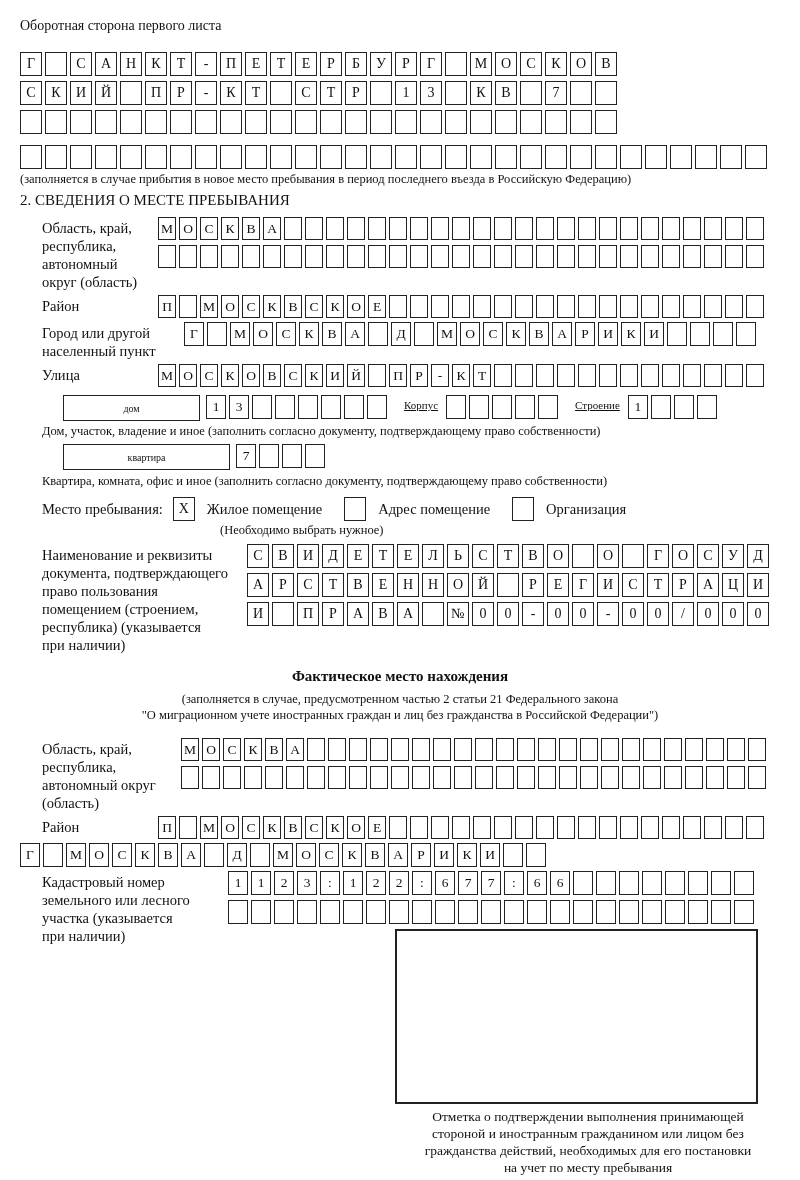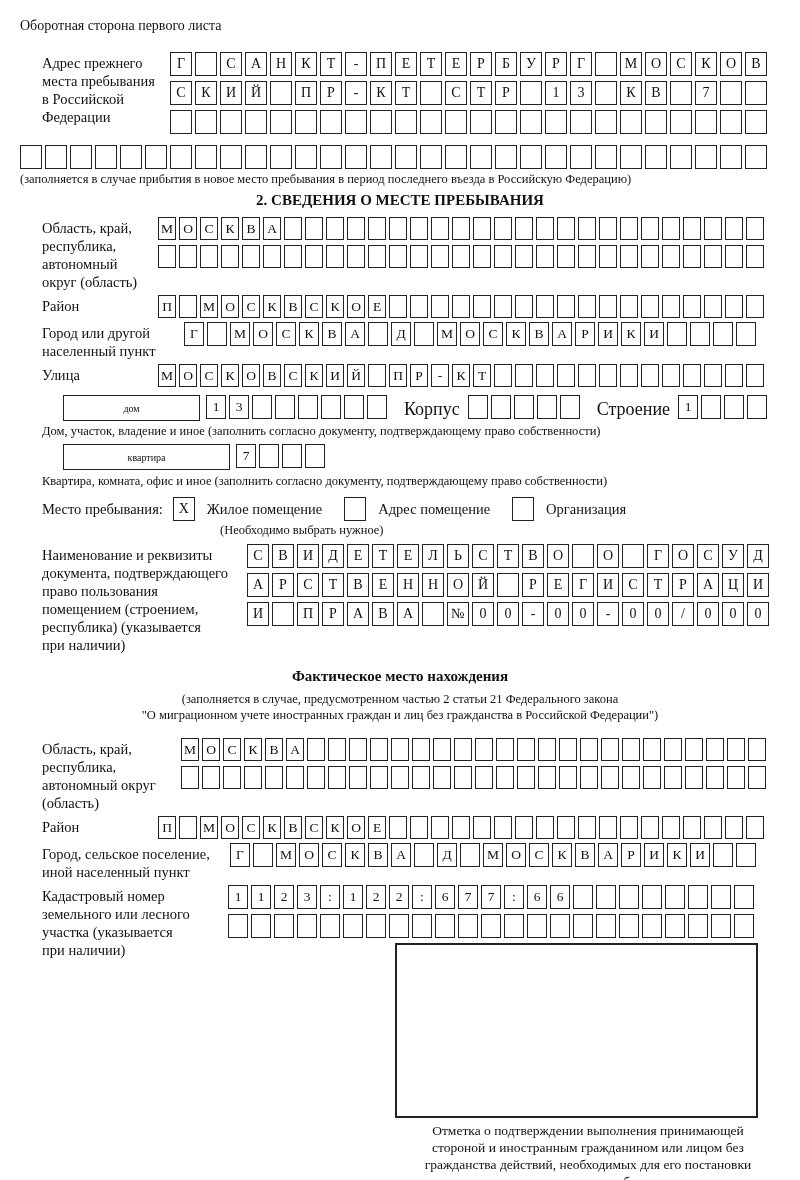--- a/index.html
+++ b/index.html
@@ -21,29 +21,29 @@
     box-sizing:border-box; flex:none; width:18px; height:23px;
     border:1.5px solid #222; margin-right:3px;
     display:inline-flex; align-items:center; justify-content:center;
     font-size:13.5px;
   }
   .b22 .cbox { width:22px; height:24px; font-size:14px; }
   .b20 .cbox { width:20px; height:24px; }
   .fullrow { margin:6px 0 0 0; }
   .caption { font-size:12.5px; margin:3px 0 3px; }
   .caption-left { font-size:12.5px; margin:1px 0 5px 22px; }
-  .sec-title { text-align:center; font-weight:bold; font-size:15px; margin:5px 0 8px; }
+  .sec-title { font-weight:normal; font-size:15px; margin:5px 0 8px; }
   .namebox {
     box-sizing:border-box; border:1.5px solid #222; height:26px; flex:none;
     display:flex; align-items:center; justify-content:center; font-size:10px;
   }
   .nb-dom { width:137px; margin-left:43px; }
   .nb-kv  { width:167px; margin-left:43px; }
   .ml6 { margin-left:6px; }
-  .inline-label { font-size:18px; margin:0 8px 0 14px; padding-top:4px; }
+  .inline-label { font-size:11px; margin:0 8px 0 14px; padding-top:4px;text-decoration:underline; }
   .house-row { margin:8px 0 3px 0; align-items:flex-start; }
   .stay-row { display:flex; align-items:center; margin:8px 0 2px 22px; font-size:14.5px; }
   .stay-box {
     box-sizing:border-box; width:22px; height:24px; border:1.5px solid #222;
     display:inline-flex; align-items:center; justify-content:center;
     margin:0 12px 0 10px; font-size:14px; flex:none;
   }
   .stay-box.later { margin-left:22px; }
   .stay-hint { font-size:12.5px; margin:2px 0 6px 200px; }
   .actual-title { text-align:center; font-weight:bold; font-size:15px; margin:14px 0 6px; }
@@ -55,26 +55,20 @@
   .stamp-caption { width:440px; margin:4px 0 0 348px; text-align:center; font-size:13.5px; line-height:17px; }
 </style>
 </head>
 <body>
 
 <div class="page">
 
   <div class="corner">Оборотная сторона первого листа</div>
 
   <div class="frow" style="margin-top:18px">
-    <div class="flabel w128">
-        <div>Адрес прежнего</div>
-        <div>места пребывания</div>
-        <div>в Российской</div>
-        <div>Федерации</div>
-      </div>
     <div class="boxcol">
       <div class="brow b22">
           <span class="cbox">Г</span>
           <span class="cbox"></span>
           <span class="cbox">С</span>
           <span class="cbox">А</span>
           <span class="cbox">Н</span>
           <span class="cbox">К</span>
           <span class="cbox">Т</span>
           <span class="cbox">-</span>
@@ -602,24 +596,20 @@
         <span class="cbox"></span>
         <span class="cbox"></span>
         <span class="cbox"></span>
         <span class="cbox"></span>
         <span class="cbox"></span>
         <span class="cbox"></span>
       </div>
   </div>
 
   <div class="frow">
-    <div class="flabel w188">
-        <div>Город, сельское поселение,</div>
-        <div>иной населенный пункт</div>
-      </div>
     <div class="brow b20">
         <span class="cbox">Г</span>
         <span class="cbox"></span>
         <span class="cbox">М</span>
         <span class="cbox">О</span>
         <span class="cbox">С</span>
         <span class="cbox">К</span>
         <span class="cbox">В</span>
         <span class="cbox">А</span>
         <span class="cbox"></span>

